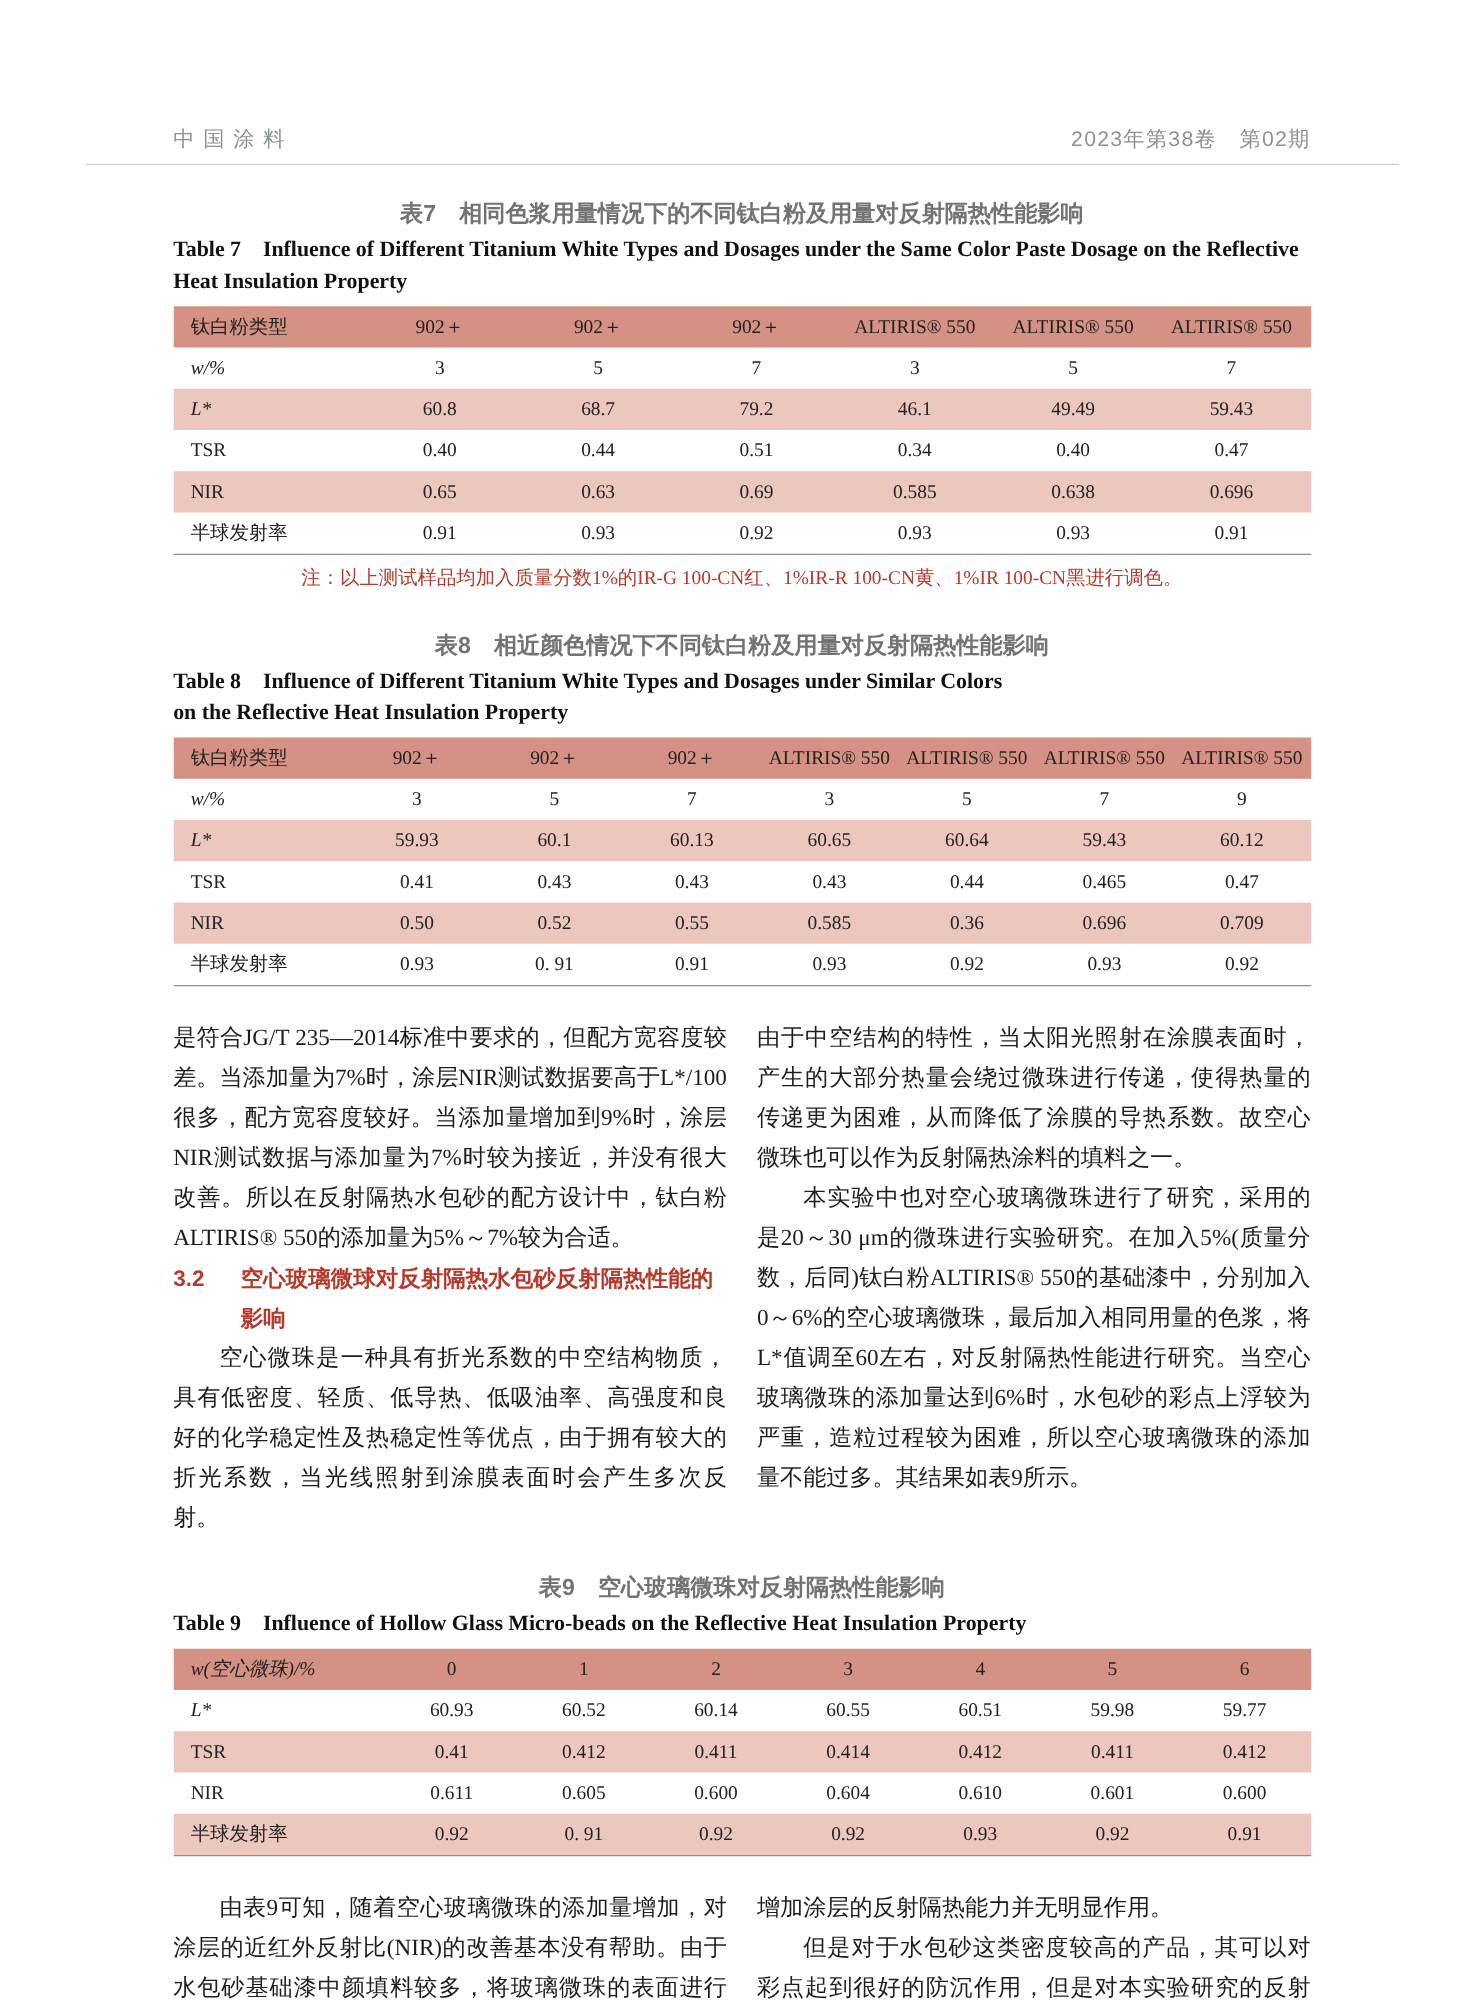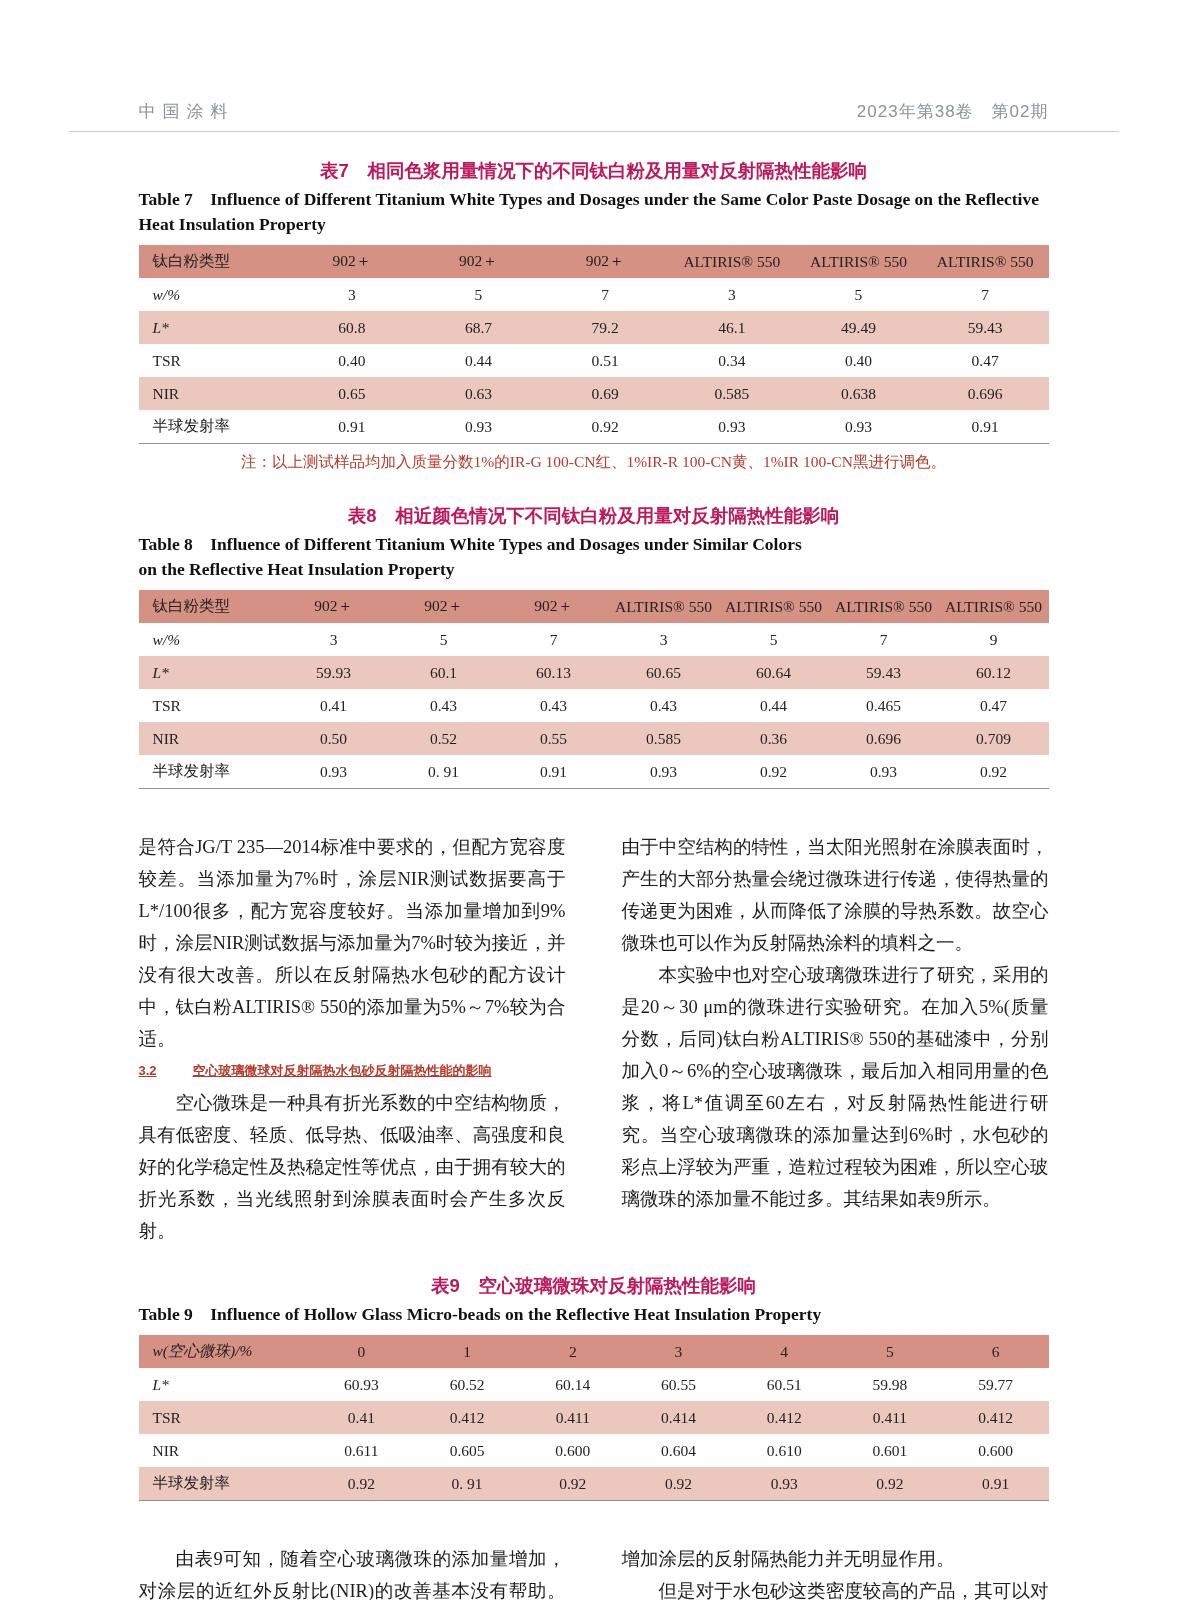--- a/index.html
+++ b/index.html
@@ -12,37 +12,37 @@
   .content{width:910px;margin:0 auto;}
   
   .pageheader{display:flex;justify-content:space-between;align-items:flex-end;
     padding-top:100px;color:#8a9298;font-size:17px;
     font-family:"Liberation Sans","DejaVu Sans",sans-serif;}
   .journal{letter-spacing:7px;}
   .issue{letter-spacing:1px;}
   .rule{border-bottom:1.5px solid #c9ced2;margin:8px -70px 0 -70px;}
   
   .tcn{margin-top:26px;text-align:center;font-weight:bold;font-size:18.5px;
-    font-family:"Liberation Sans","DejaVu Sans",sans-serif;color:#be185d;}
+    font-family:"Liberation Sans","DejaVu Sans",sans-serif;color:#737373;}
   .ten{margin-top:4px;font-weight:bold;font-size:17.5px;
     line-height:25px;color:#111;}
   .dtable{margin-top:8px;border-bottom:1.5px solid #8f8f8f;}
   .trow{display:grid;grid-template-columns:var(--cols);align-items:center;height:33px;}
   .trow.band{background:var(--header-band);}
   .trow.stripe{background:var(--stripe);}
   .tcell{text-align:center;font-size:15.5px;color:#222;white-space:nowrap;}
   .tcell.tlabel{text-align:left;padding-left:14px;}
   .tcell.ital{font-style:italic;}
   .note{margin-top:8px;text-align:center;color:var(--accent-red);font-size:15.5px;}
   
-  .twocol{display:grid;grid-template-columns:1fr 1fr;column-gap:56px;margin-top:42px;}
+  .twocol{display:grid;grid-template-columns:1fr 1fr;column-gap:24px;margin-top:26px;}
   .col p{margin:0;font-size:18.5px;line-height:32px;text-align:justify;text-indent:2em;}
   .col p.noind{text-indent:0;}
-  .secheading{display:flex;color:var(--accent-red);font-weight:bold;font-size:13px;
-    line-height:32px;font-family:"Liberation Sans","DejaVu Sans",sans-serif;text-decoration:underline;}
+  .secheading{display:flex;color:var(--accent-red);font-weight:bold;font-size:18px;
+    line-height:32px;font-family:"Liberation Sans","DejaVu Sans",sans-serif;}
   .hnum{flex:none;width:54px;}
   .htext{flex:1;}
 </style>
 </head>
 <body>
 
 <div class="page">
   <div class="content">
 
     <div class="pageheader">

